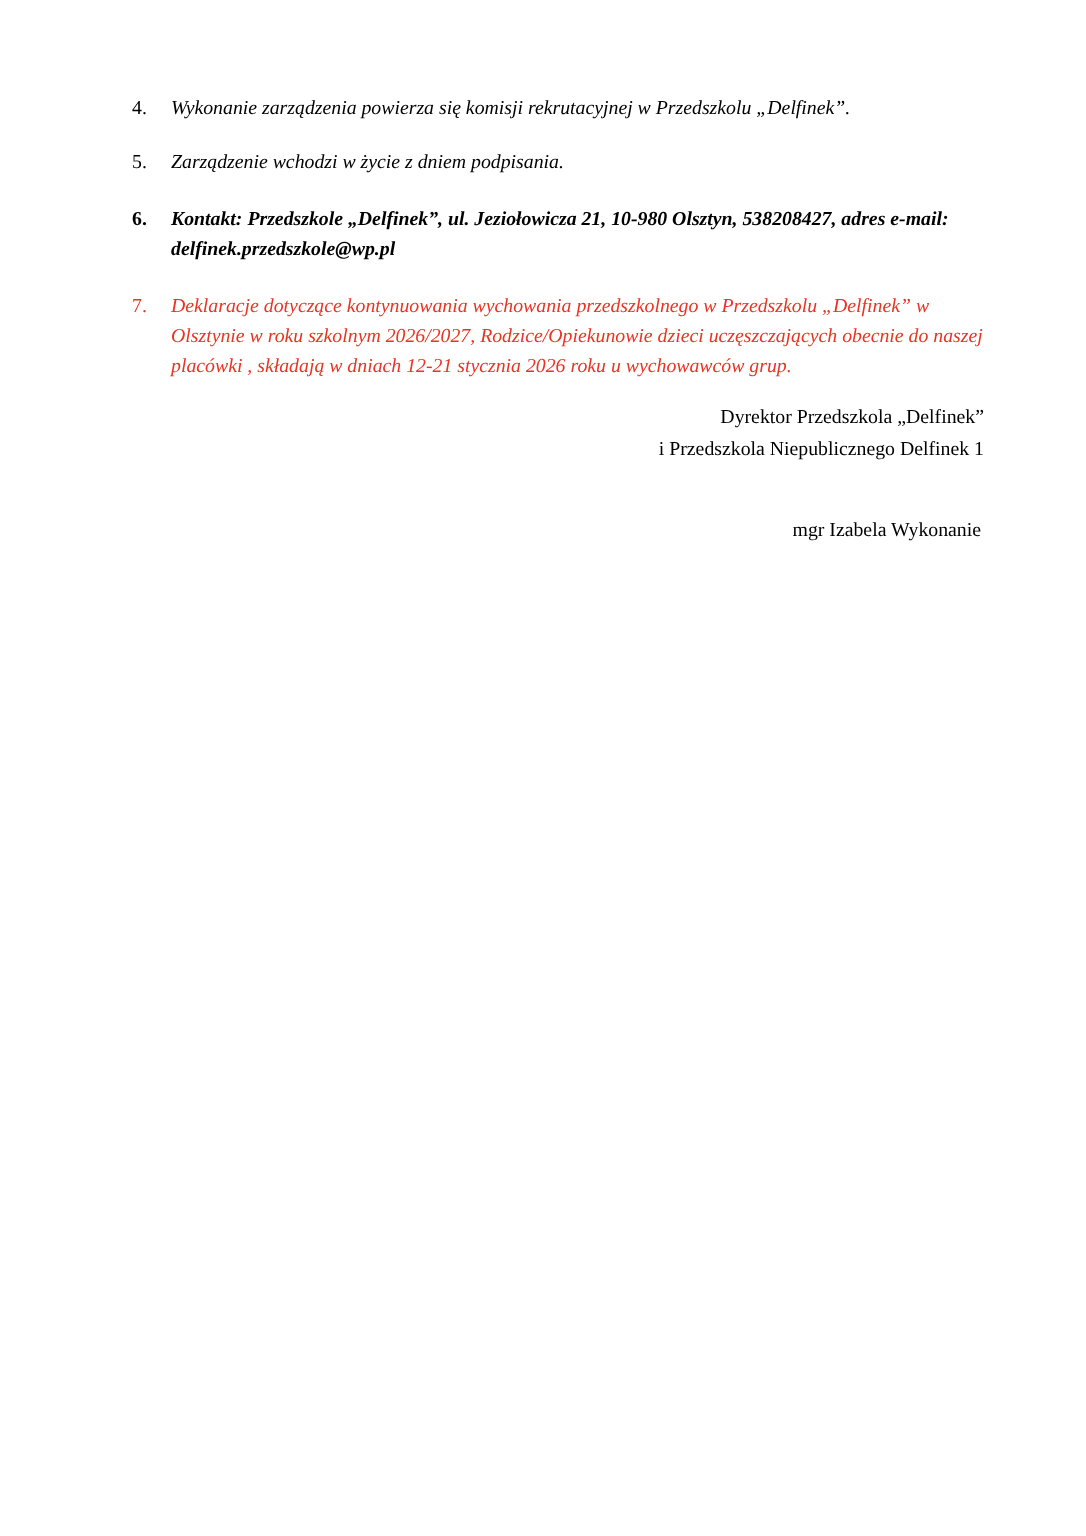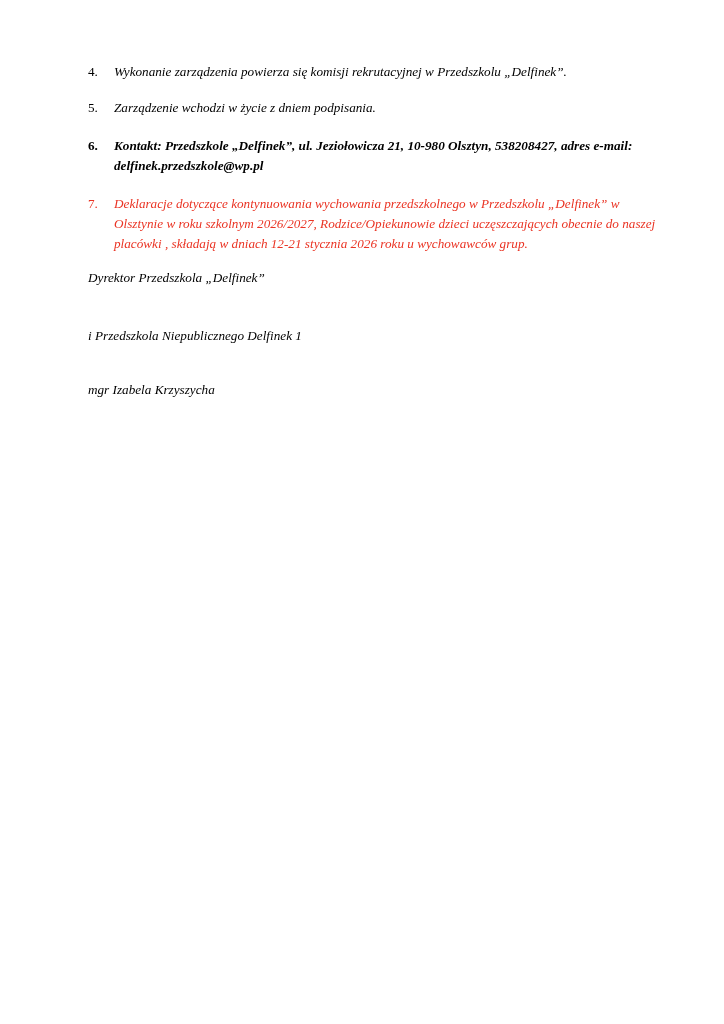--- a/index.html
+++ b/index.html
@@ -51,29 +51,29 @@
     color: #ea3323;
   }
   .item-red .num {
     color: #ea3323;
   }
   .spacer-4 { margin-bottom: 16px; }
   .spacer-5 { margin-bottom: 18px; }
   .spacer-6 { margin-bottom: 18px; }
   .signature-block {
     margin-top: 10px;
+    text-align: right;
     font-size: 13.2px;
     line-height: 1.55;
-    font-style: italic;
   }
   .sig-line {
     display: block;
   }
   .sig-line-1 { padding-right: 12px; }
-  .sig-line-2 { padding-right: 12px; margin-top: 37px; }
+  .sig-line-2 { padding-right: 12px; }
   .sig-name {
     display: block;
     margin-top: 34px;
     padding-right: 14px;
   }
 </style>
 </head>
 <body>
 
 <div class="page">
@@ -95,17 +95,17 @@
     </div>
 
     <div class="item item-red">
       <span class="num">7.</span>
       <span class="txt">Deklaracje dotyczące kontynuowania wychowania przedszkolnego w Przedszkolu „Delfinek” w Olsztynie w roku szkolnym 2026/2027, Rodzice/Opiekunowie dzieci uczęszczających obecnie do naszej placówki , składają w dniach 12-21 stycznia 2026 roku u wychowawców grup.</span>
     </div>
 
     <div class="signature-block">
       <span class="sig-line sig-line-1">Dyrektor Przedszkola „Delfinek”</span>
       <span class="sig-line sig-line-2">i Przedszkola Niepublicznego Delfinek 1</span>
-      <span class="sig-name">mgr Izabela Krzyszycha</span>
+      <span class="sig-name">mgr Izabela Wykonanie</span>
     </div>
 
   </div>
 </div>
 
 </body></html>

